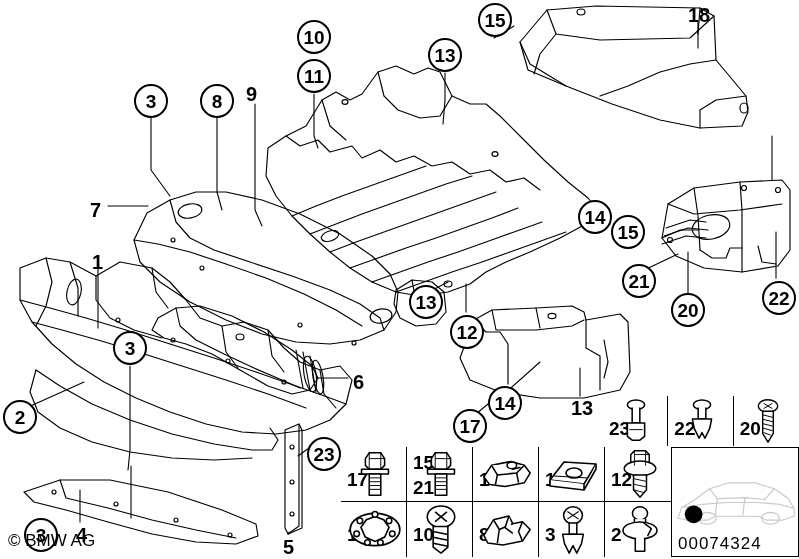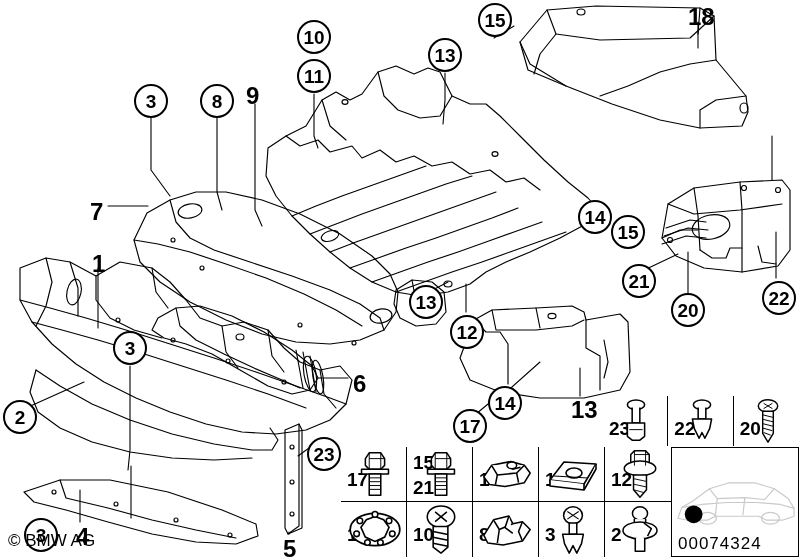--- a/index.html
+++ b/index.html
@@ -6,21 +6,21 @@
   body{width:799px;height:559px;overflow:hidden;font-family:"Liberation Sans",sans-serif;}
   #stage{position:relative;width:799px;height:559px;background:#ffffff;}
 
   svg.layer{position:absolute;left:0;top:0;width:799px;height:559px;}
 
   
   .callout{position:absolute;width:34px;height:34px;border:2.2px solid #000;border-radius:50%;
            background:#fff;display:flex;align-items:center;justify-content:center;
            font-size:19px;font-weight:bold;color:#000;font-family:"Liberation Sans",sans-serif;
            box-sizing:border-box;line-height:1;}
-  .callout.plain{border:none;background:transparent;width:auto;height:auto;font-size:24px;}
+  .callout.plain{border:none;background:transparent;width:auto;height:auto;font-size:20px;}
 
   
   .legendbox{position:absolute;border:1.4px solid #000;box-sizing:border-box;background:#fff;}
   .lcell{position:absolute;border-right:1.4px solid #000;border-bottom:1.4px solid #000;
          box-sizing:border-box;background:#fff;}
   .lcell .lnum{position:absolute;left:6px;top:5px;font-size:19px;font-weight:bold;color:#000;}
   .lcell .lnum2{position:absolute;left:6px;top:30px;font-size:19px;font-weight:bold;color:#000;}
   .lcell .lnum-mid{position:absolute;left:6px;top:22px;font-size:19px;font-weight:bold;color:#000;}
   .lcell .lart{position:absolute;right:4px;top:2px;bottom:2px;width:54px;}
   .lcell svg{width:100%;height:100%;overflow:visible;}

